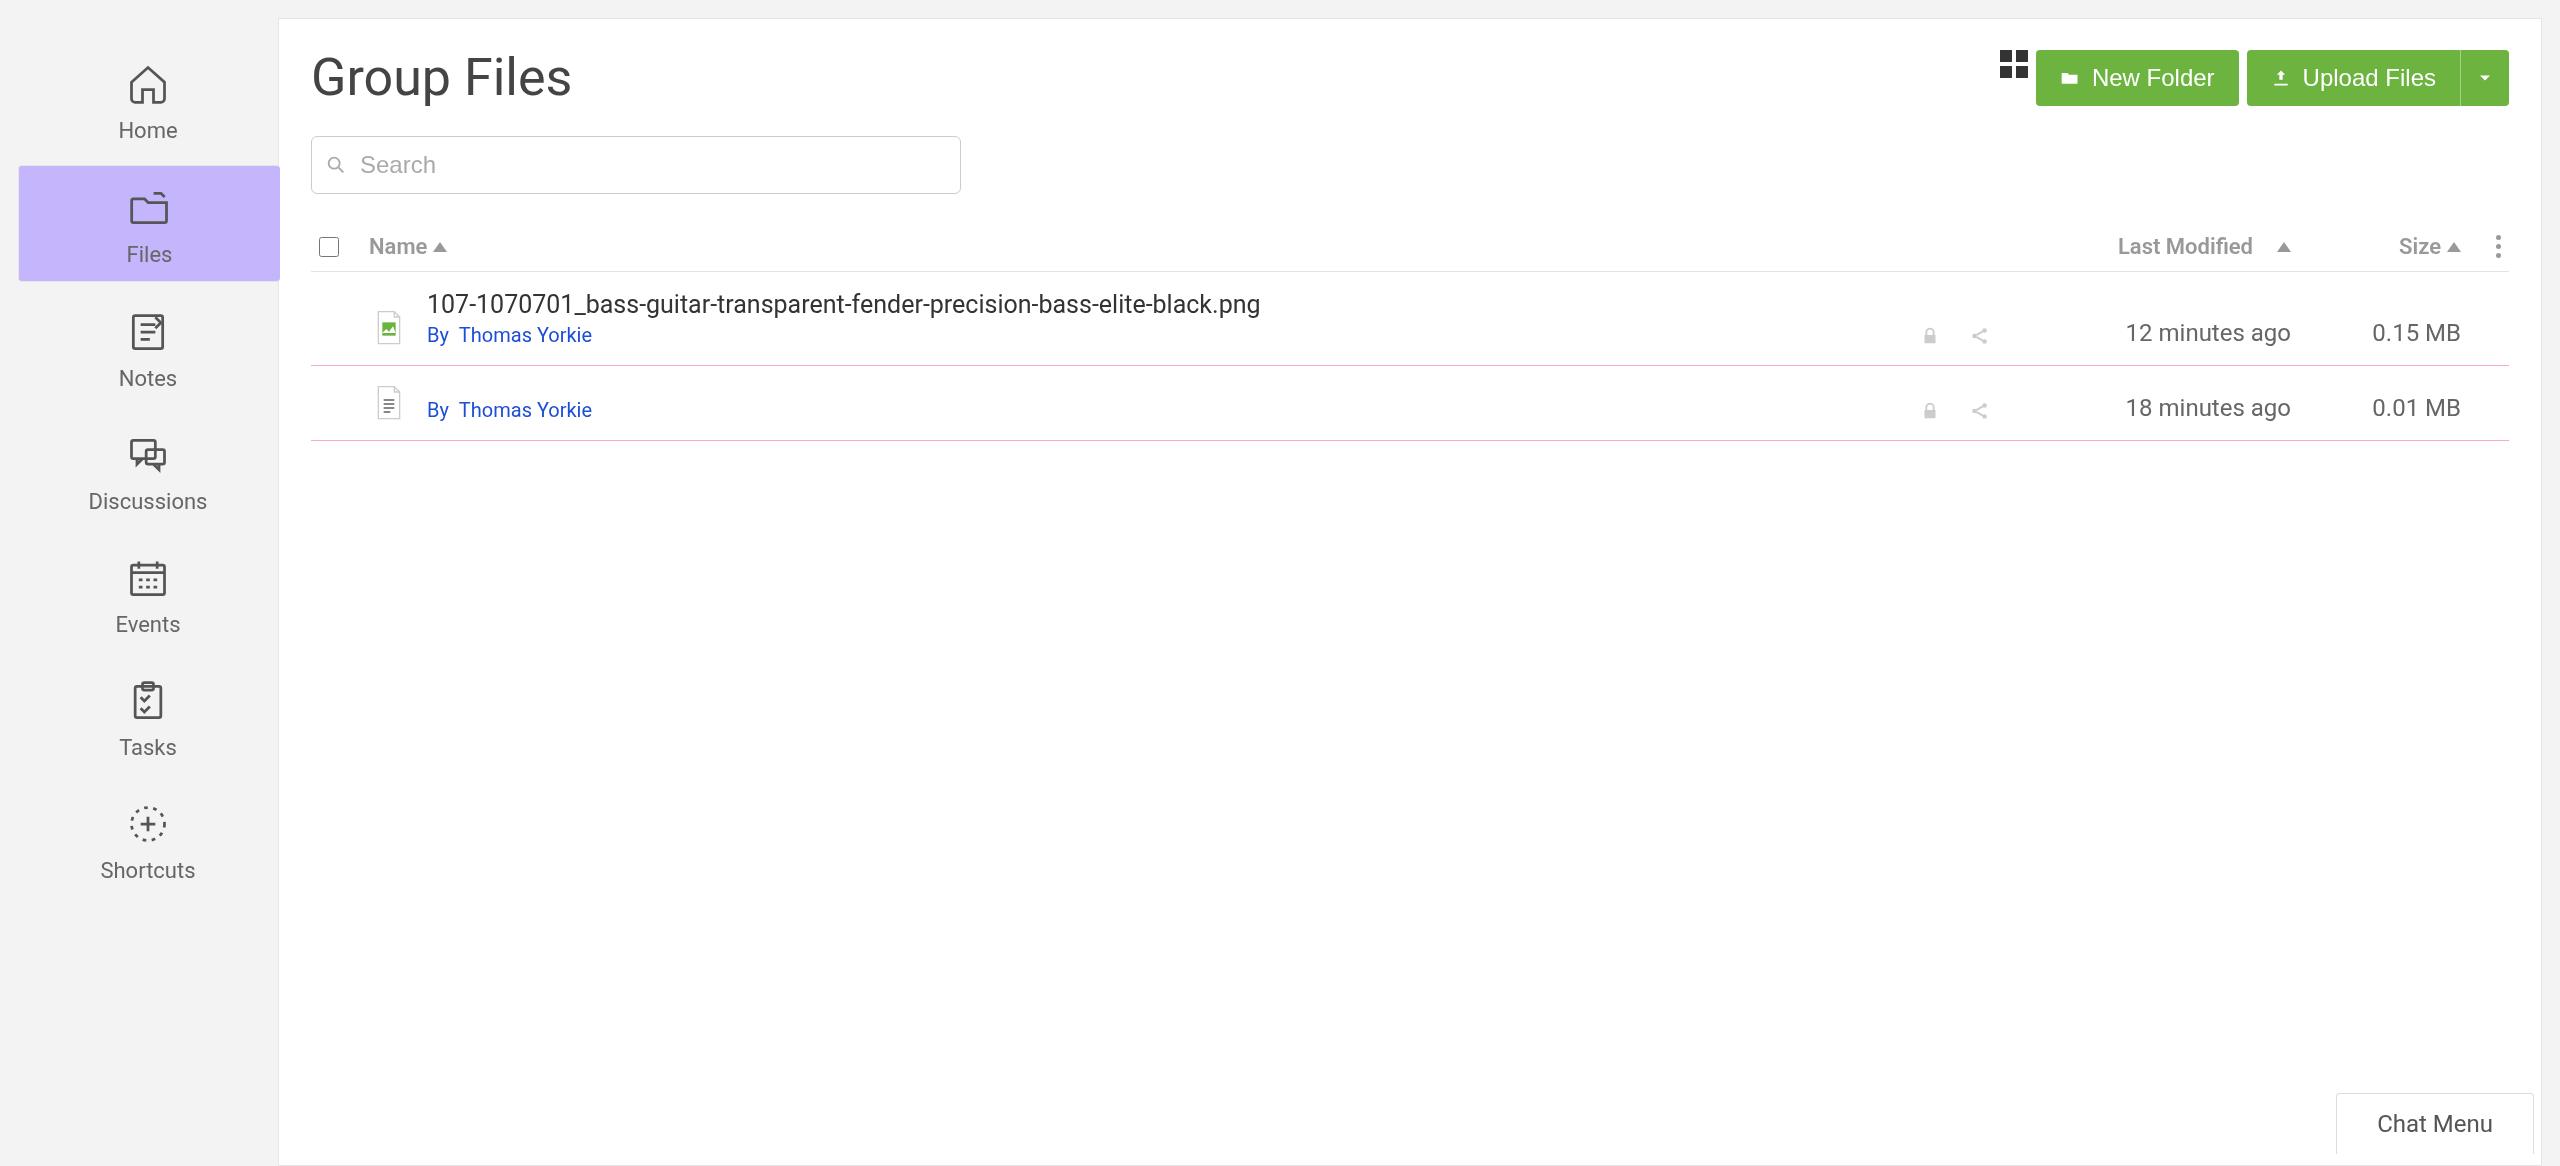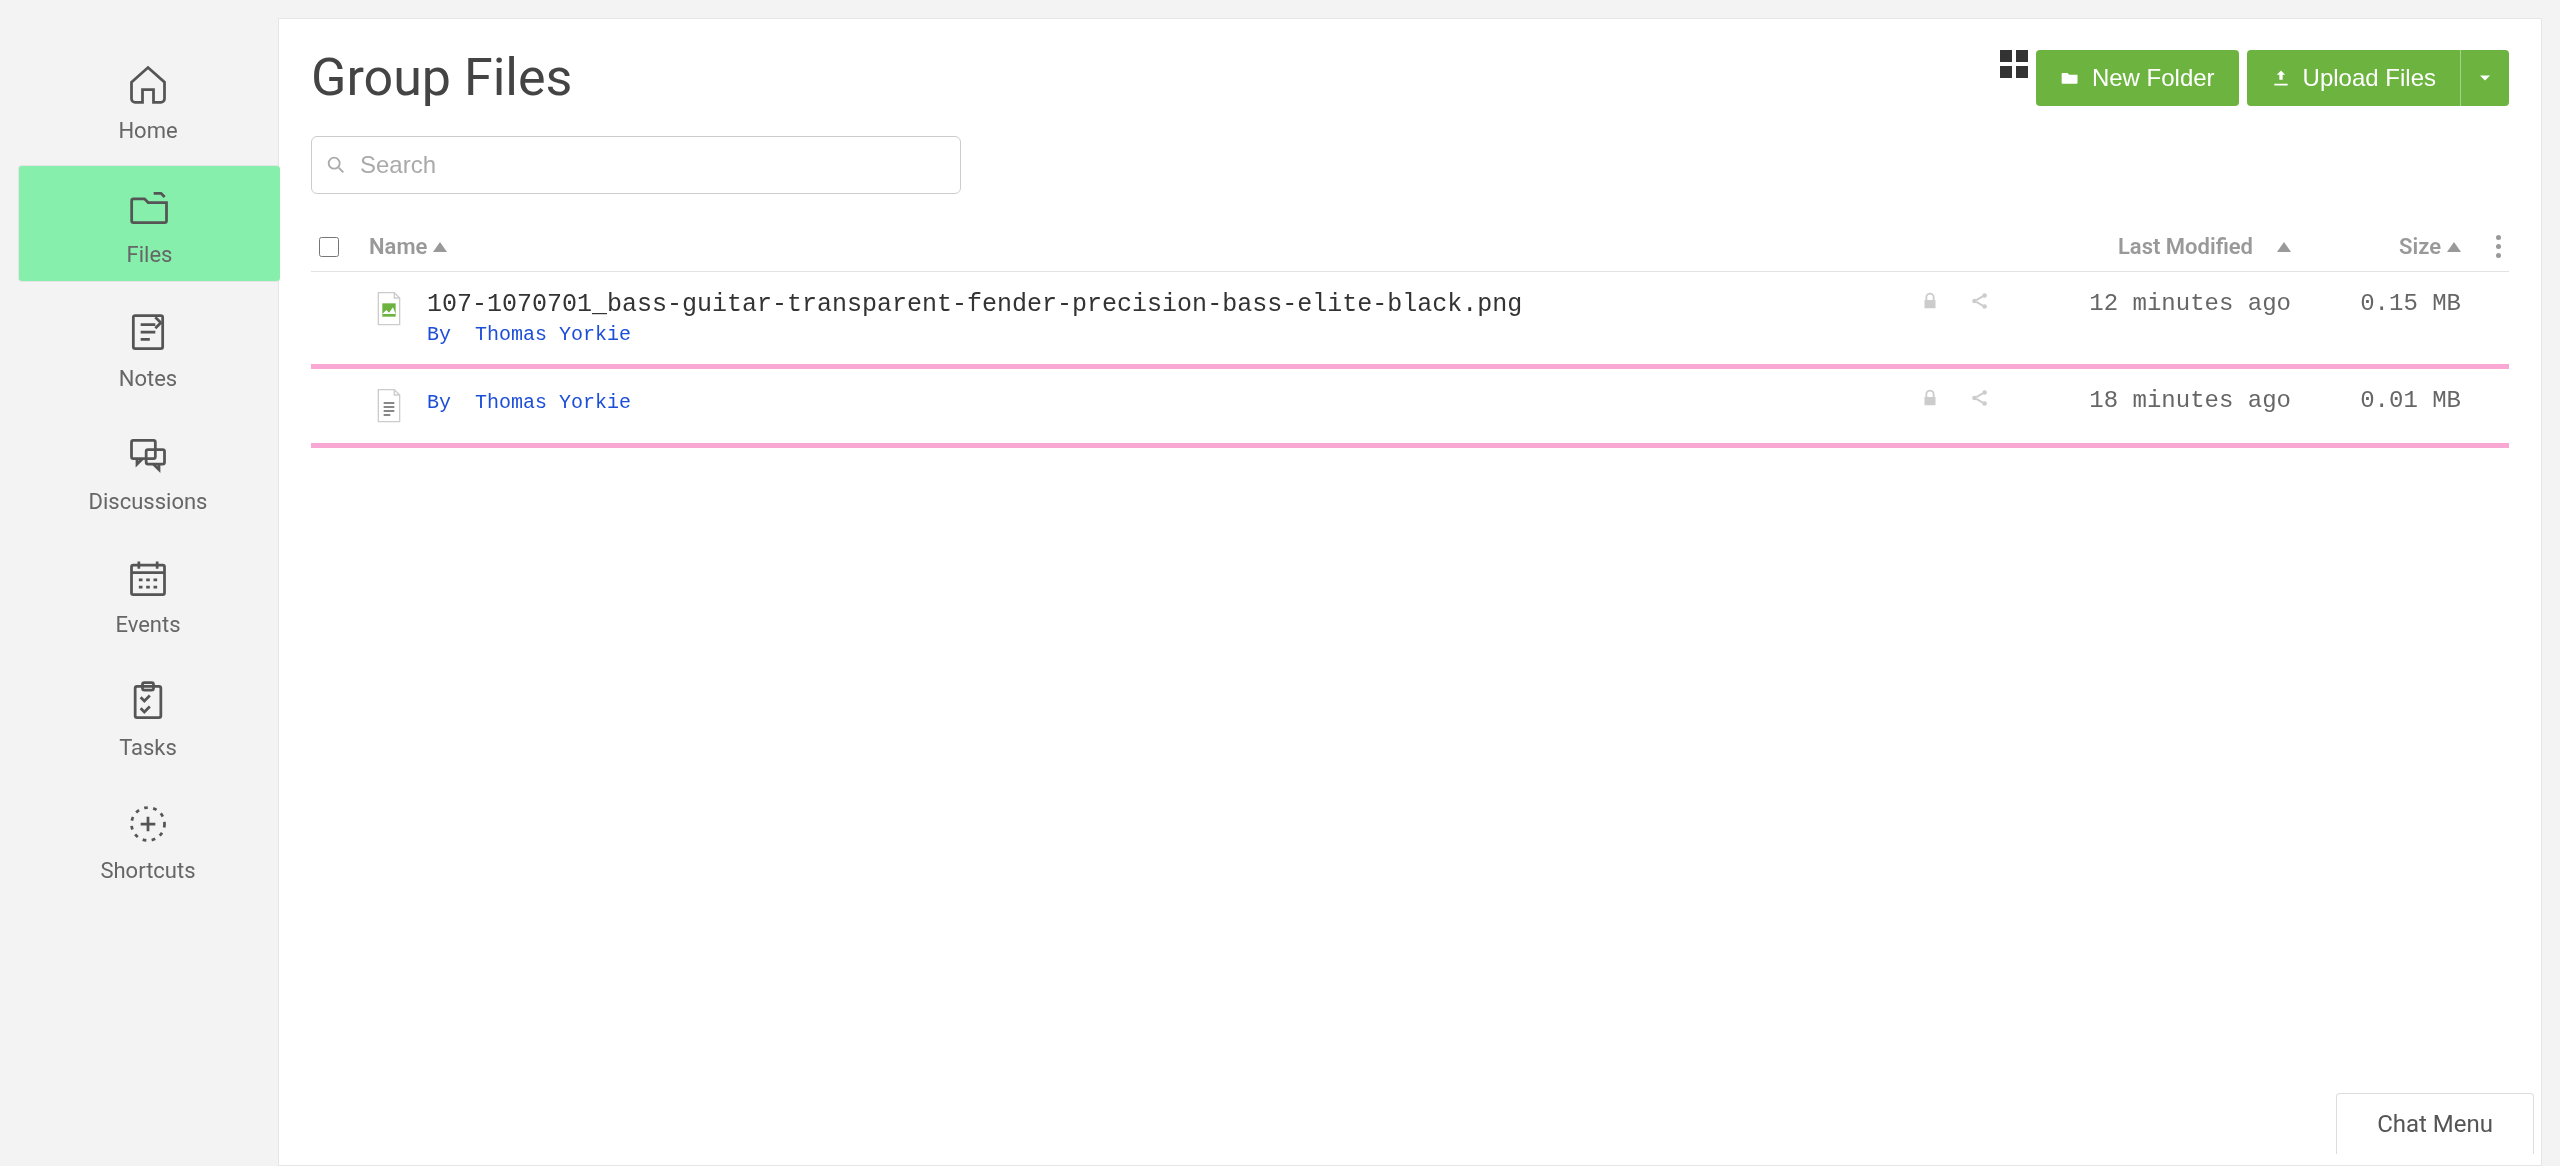--- a/index.html
+++ b/index.html
@@ -42,21 +42,21 @@
     justify-content: center;
     color: #555;
   }
   .side-item svg { width: 44px; height: 44px; }
   .side-label {
     margin-top: 10px;
     font-size: 22px;
     color: #666;
   }
   .side-item.active {
-    background: #86efac;
+    background: #c4b5fd;
     border: 1px solid #e5e5e5;
     border-right: none;
     border-top-left-radius: 4px;
     border-bottom-left-radius: 4px;
     margin-right: -2px;
     z-index: 2;
   }
 
   
   .panel {
@@ -173,24 +173,23 @@
   .sort-caret {
     width:0;height:0;
     border-left:7px solid transparent;
     border-right:7px solid transparent;
     border-bottom:10px solid #999;
     display:inline-block;
   }
 
   .row {
     display: flex;
-    align-items: flex-start;
+    align-items: flex-end;
     padding: 18px 8px;
-    border-bottom: 5px solid #f9a8d4;
-    font-family: Liberation Mono, monospace;
+    border-bottom: 1px solid #f9a8d4;
   }
   .row .file-icon {
     width: 32px;
     height: 38px;
     margin-right: 22px;
     margin-left: 4px;
   }
   .row .file-info {
     flex: 1;
   }

